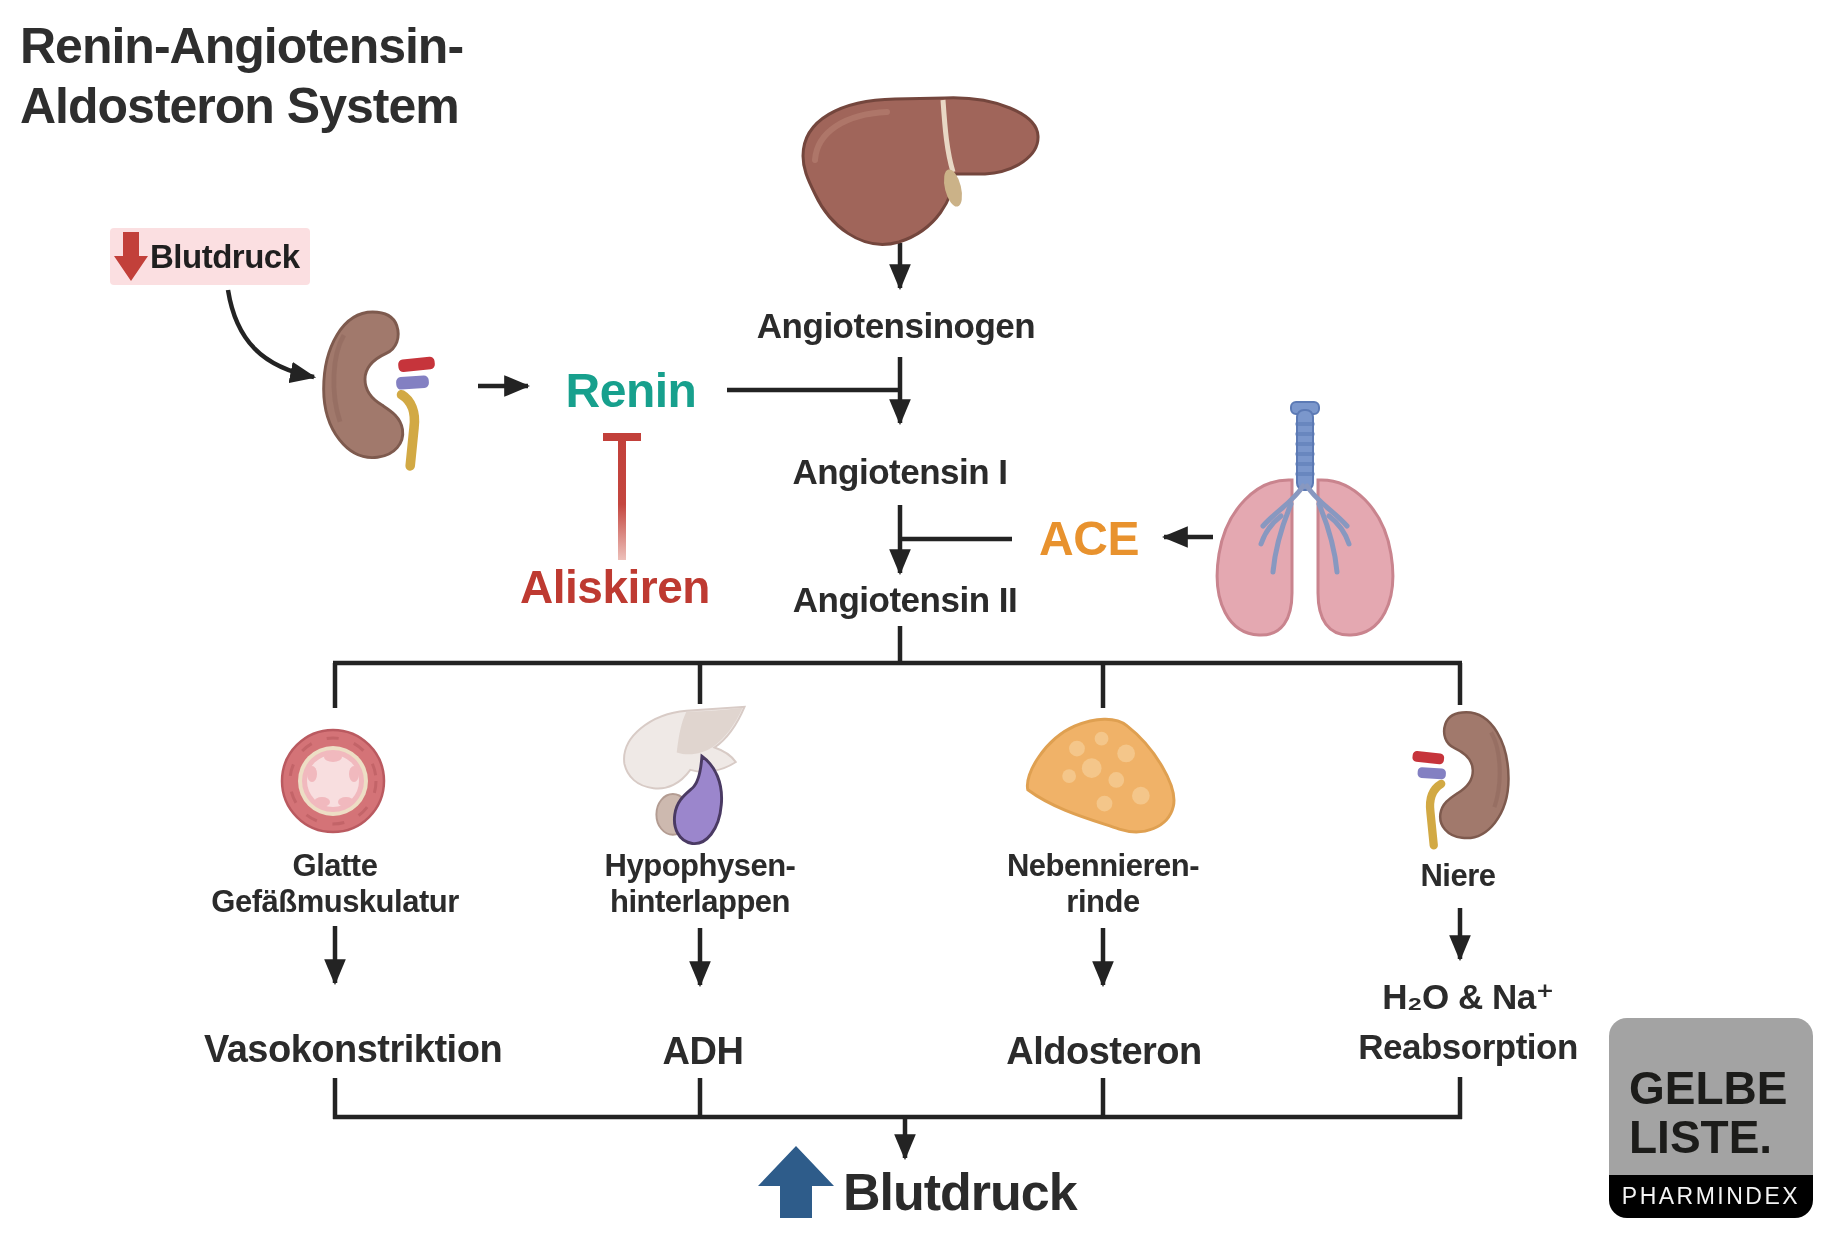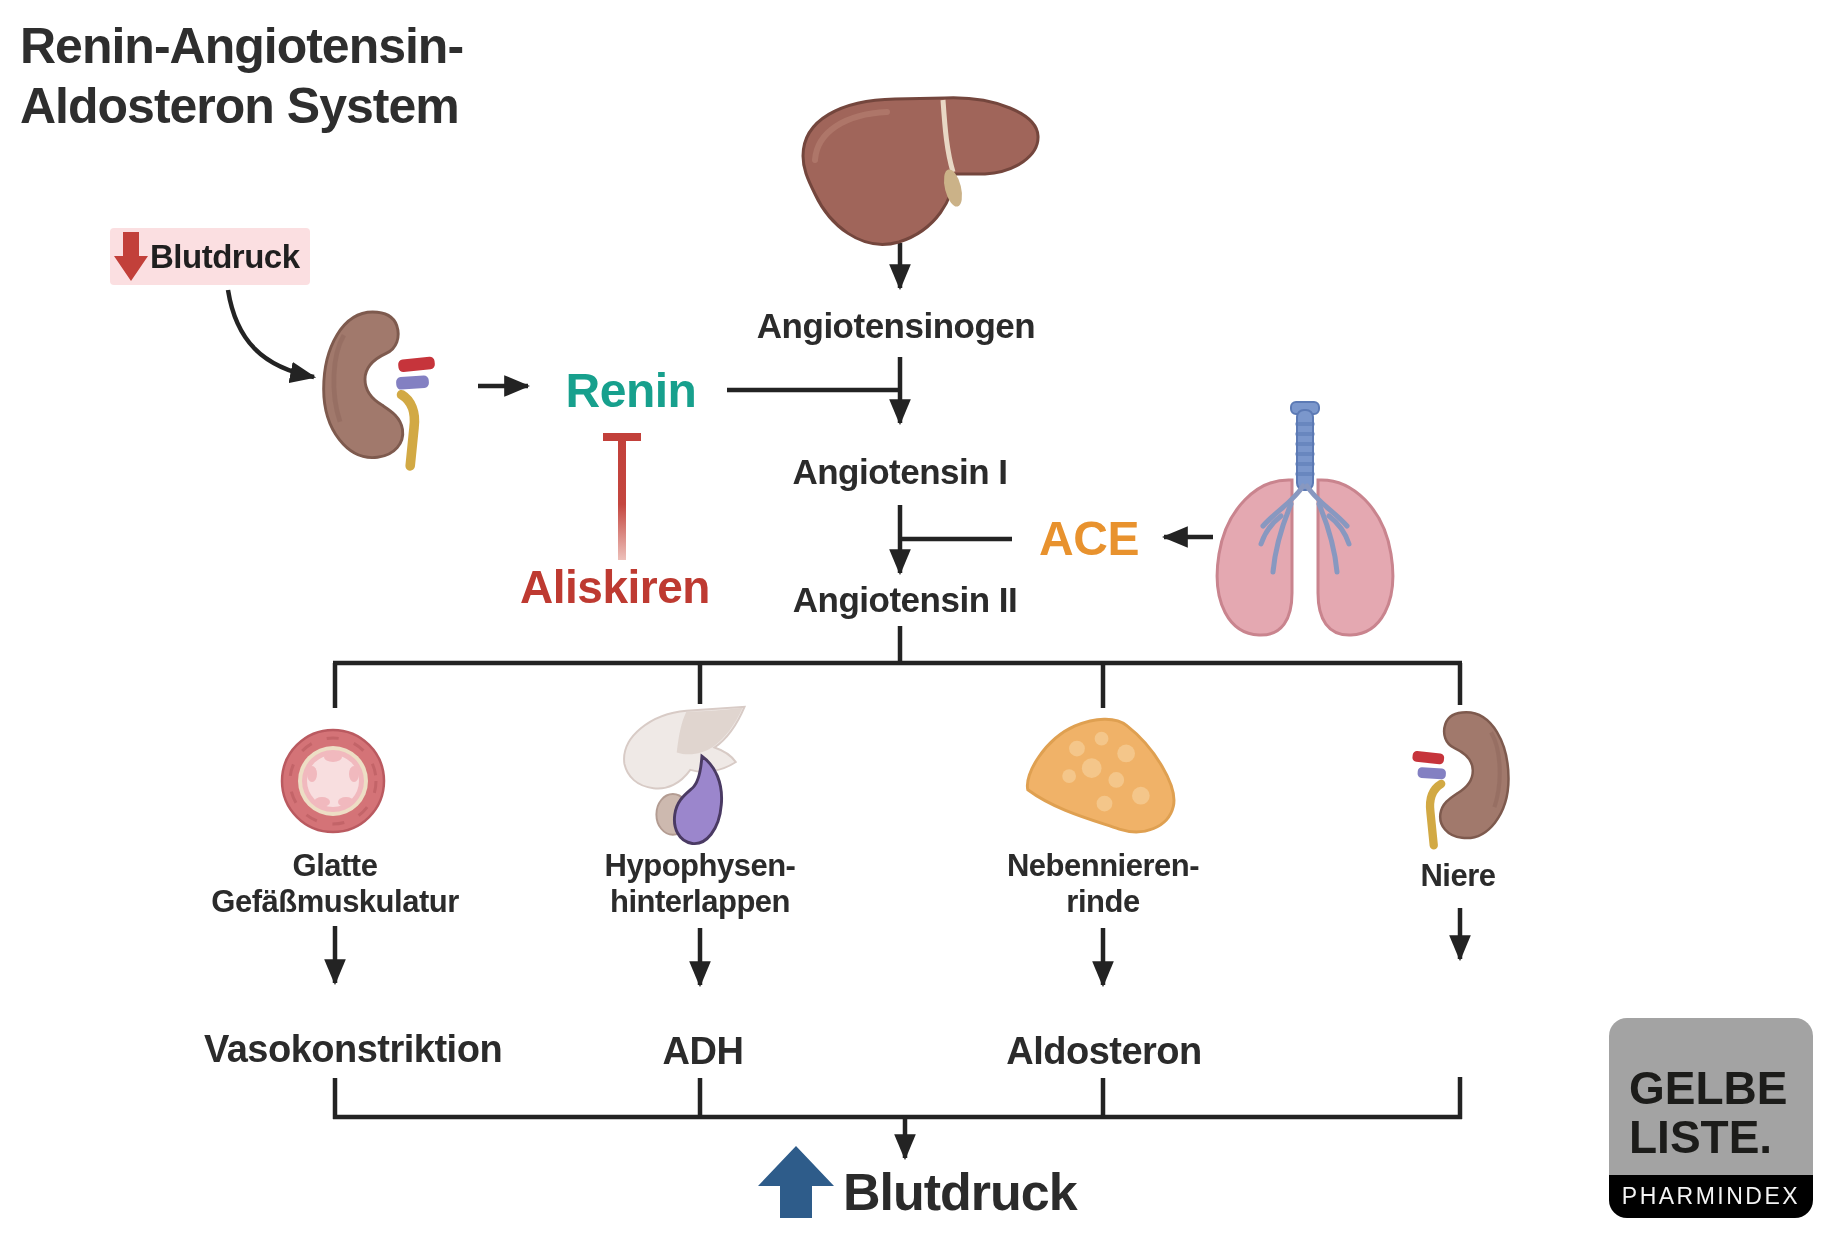--- a/index.html
+++ b/index.html
@@ -216,20 +216,24 @@
   </div>
   <div class="txt t-label" style="left:1103px;top:884px;">
     <div>Nebennieren-</div>
     <div>rinde</div>
   </div>
   <div class="txt t-label" style="left:1458px;top:876px;">Niere</div>
 
   <div class="txt t-result" style="left:353px;top:1020px;">Vasokonstriktion</div>
   <div class="txt t-result" style="left:703px;top:1022px;">ADH</div>
   <div class="txt t-result" style="left:1104px;top:1022px;">Aldosteron</div>
+  <div class="txt t-result-sm" style="left:1468px;top:1022px;">
+    <div>H₂O &amp; Na⁺</div>
+    <div>Reabsorption</div>
+  </div>
 
   <div class="t-final" style="left:843px;top:1192px;">Blutdruck</div>
 
   <div class="logo">
     <div class="yellow">
       <div class="big">GELBE</div>
       <div class="big">LISTE.</div>
     </div>
     <div class="black">
       <span class="sub">PHARMINDEX</span>

